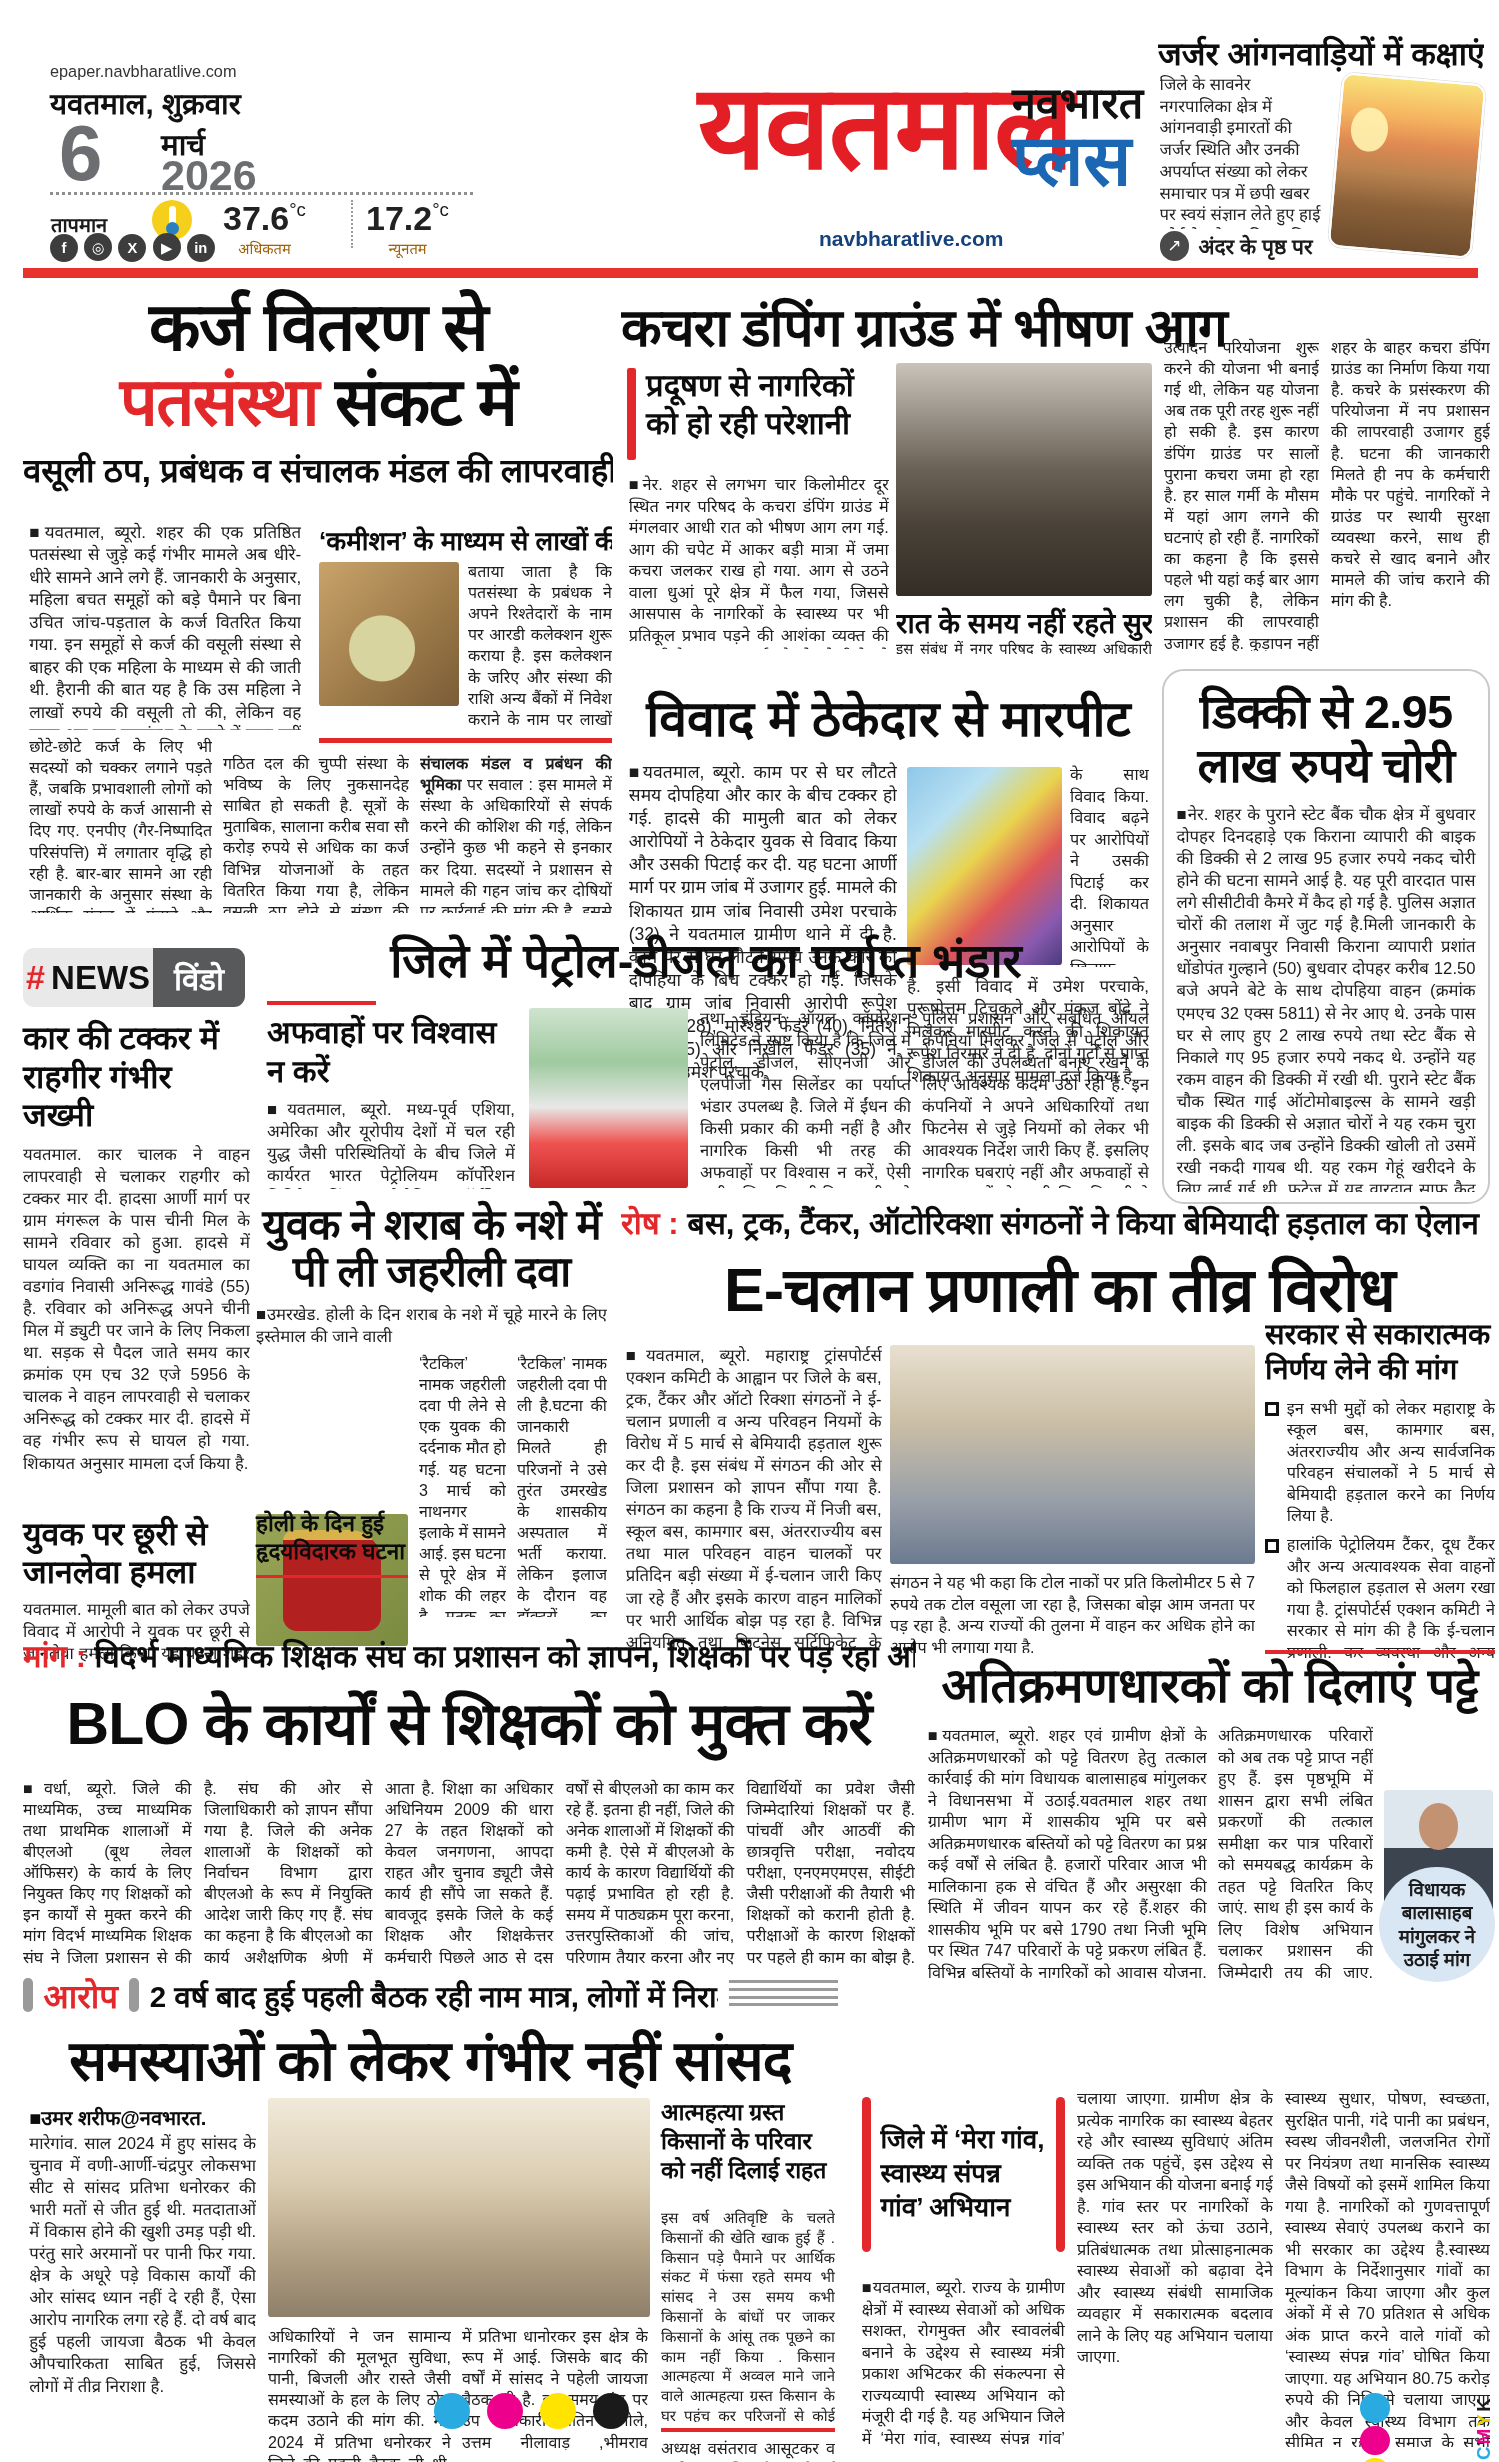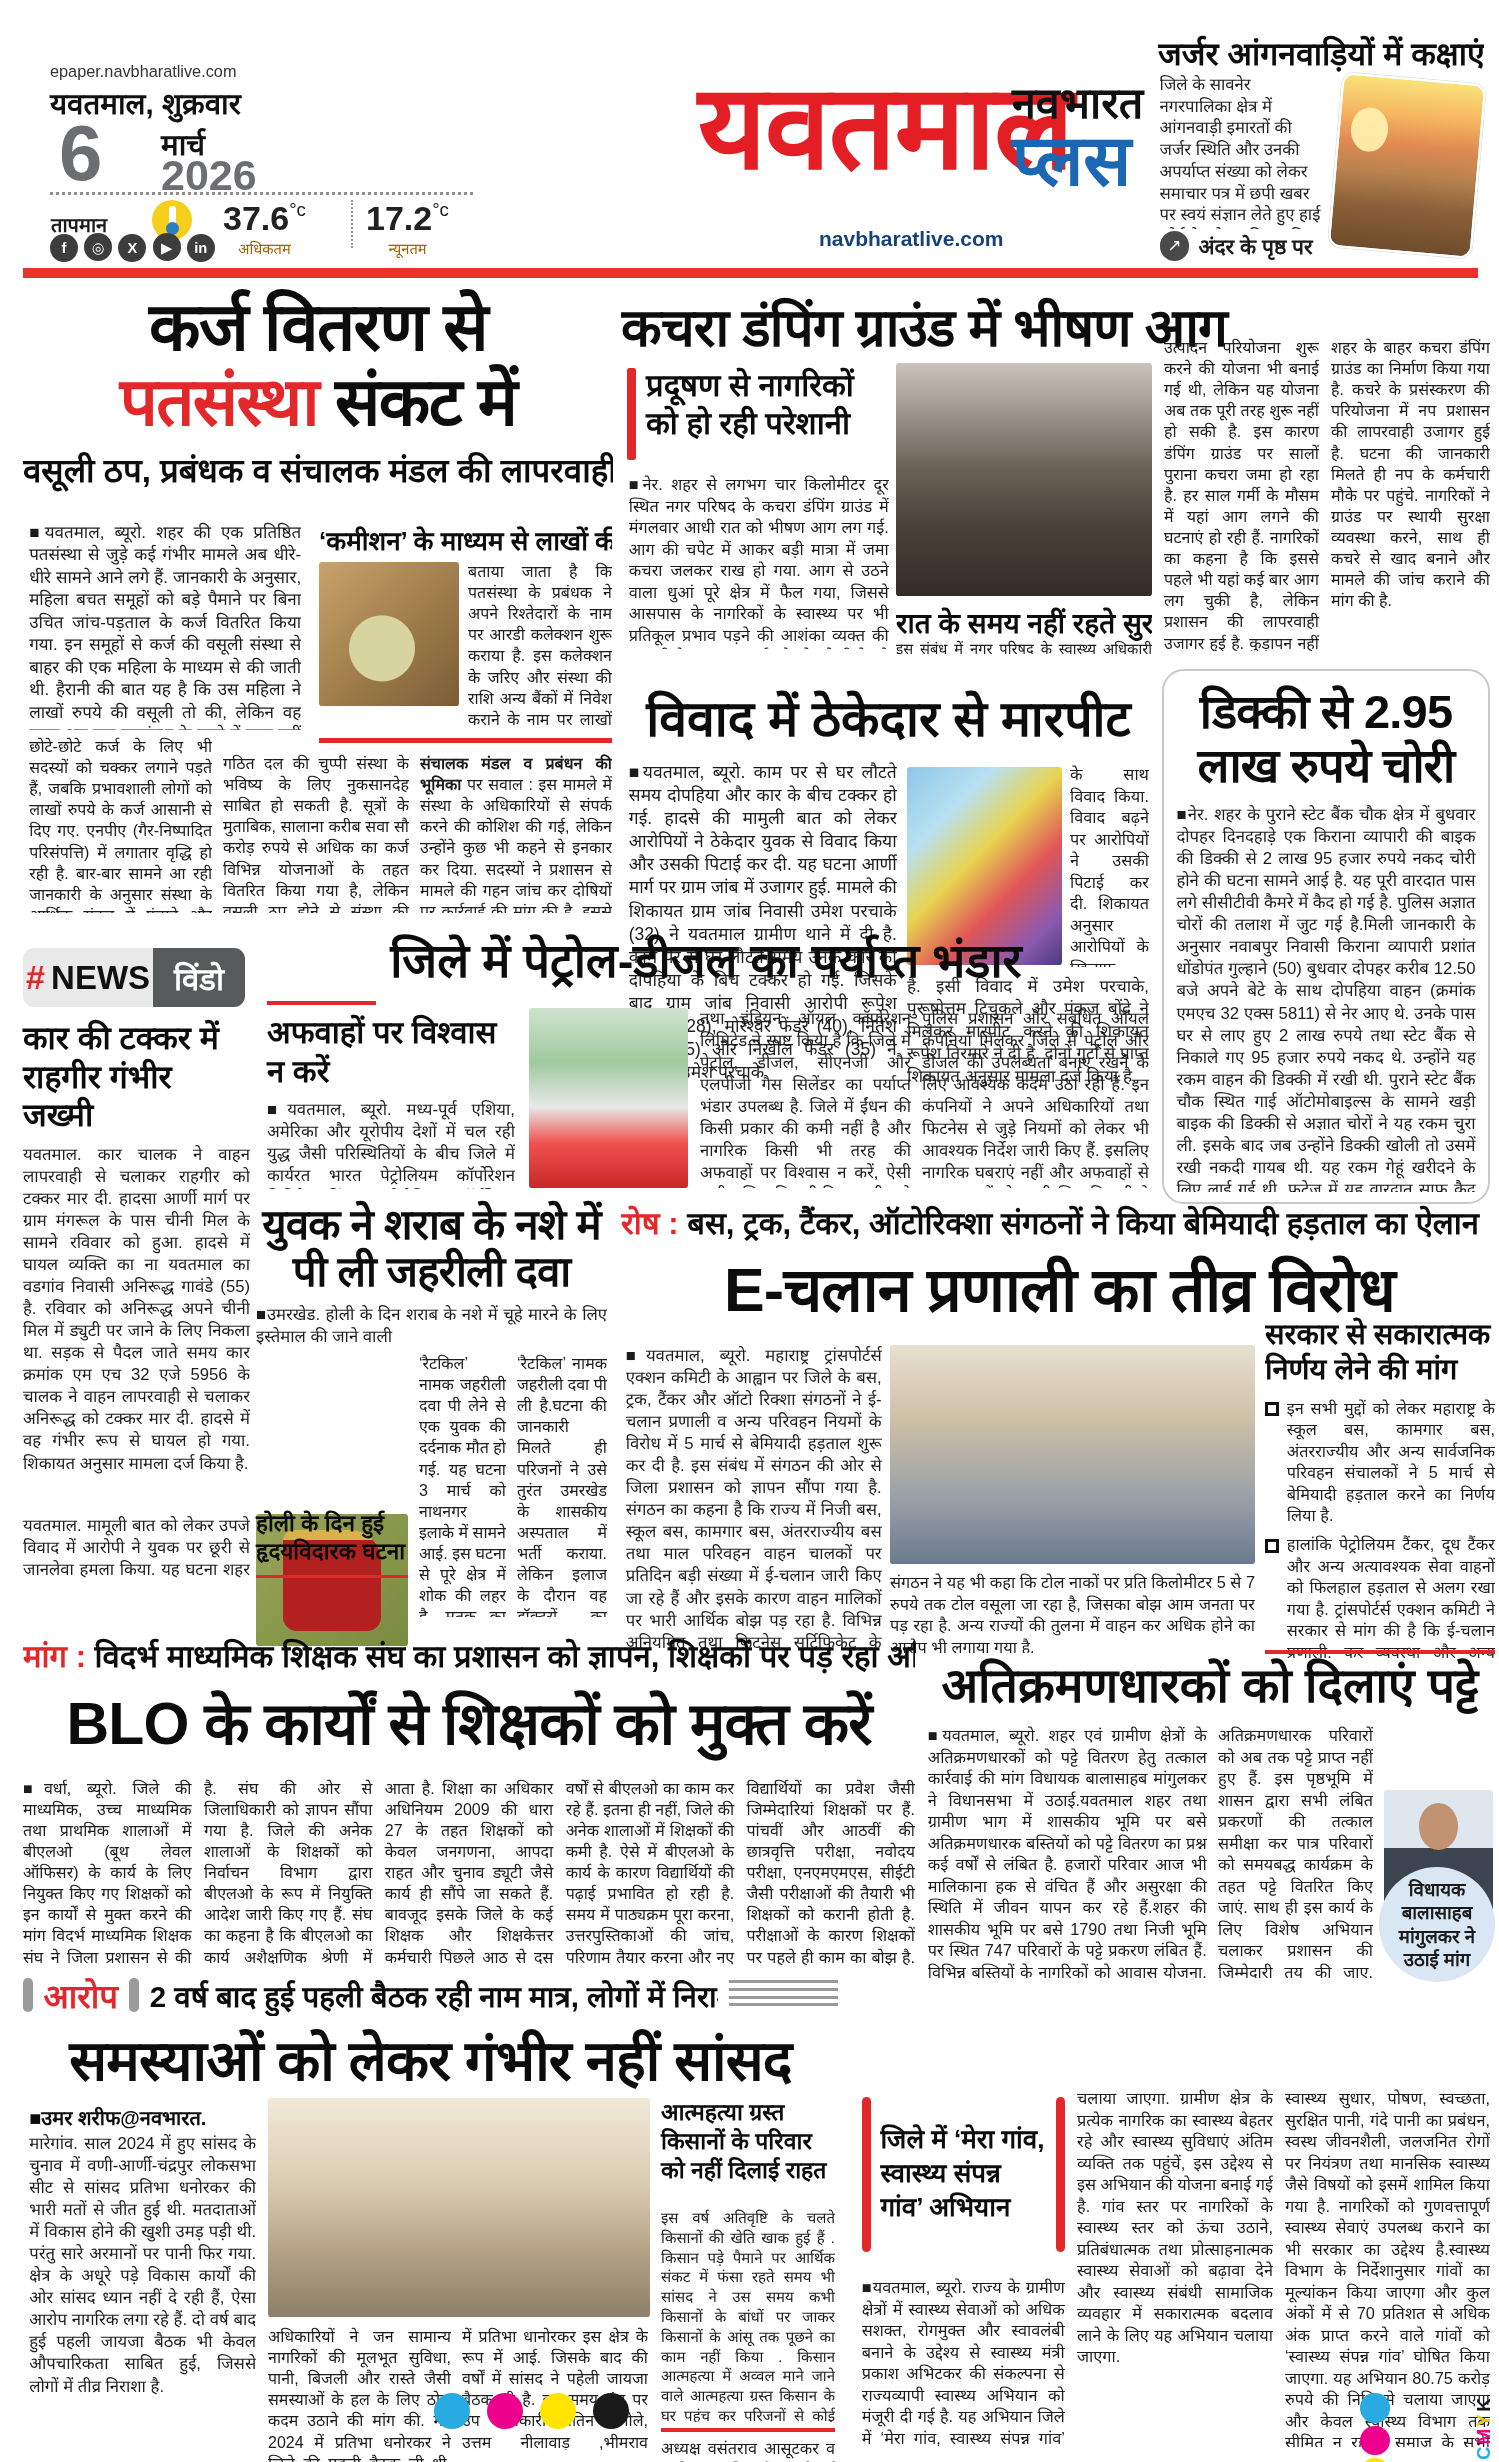--- a/index.html
+++ b/index.html
@@ -185,20 +185,21 @@
   <div class="abs" style="left:23px;top:948px;width:227px;height:669px;">
     <div style="display:flex;height:59px;">
       <div class="newspill-left" style="width:130px;">
         <span class="red" style="font-size:34px;font-weight:bold;">#</span>
         <span style="font-size:33px;font-weight:bold;color:#111;">NEWS</span>
       </div>
       <div class="newspill-right" style="width:92px;font-size:31px;font-weight:bold;">विंडो</div>
     </div>
     <div class="hl" style="font-size:32px;line-height:1.2;margin-top:12.4px;">कार की टक्कर में राहगीर गंभीर जख्मी</div>
     <div class="bt" style="margin-top:9.3px;height:363px;font-size:16.7px;">यवतमाल. कार चालक ने वाहन लापरवाही से चलाकर राहगीर को टक्कर मार दी. हादसा आर्णी मार्ग पर ग्राम मंगरूल के पास चीनी मिल के सामने रविवार को हुआ. हादसे में घायल व्यक्ति का ना यवतमाल का वडगांव निवासी अनिरूद्ध गावंडे (55) है. रविवार को अनिरूद्ध अपने चीनी मिल में ड्युटी पर जाने के लिए निकला था. सड़क से पैदल जाते समय कार क्रमांक एम एच 32 एजे 5956 के चालक ने वाहन लापरवाही से चलाकर अनिरूद्ध को टक्कर मार दी. हादसे में वह गंभीर रूप से घायल हो गया. शिकायत अनुसार मामला दर्ज किया है.</div>
+    <div class="hl" style="font-size:32px;line-height:1.2;margin-top:7.8px;">युवक पर छूरी से जानलेवा हमला</div>
     <div class="bt" style="margin-top:7.8px;height:65px;font-size:16.7px;">यवतमाल. मामूली बात को लेकर उपजे विवाद में आरोपी ने युवक पर छूरी से जानलेवा हमला किया. यह घटना शहर के वाघापुर, पंचशील नगर इलाके में मंगलवार की शाम को घटी. मामले की शिकायत शिवाजी नगर, वाघापुर निवासी युवक (39) ने स्थानीय थाने में दी है. आरोपी ने मोबाइल क्यों नहीं दिया? ऐसा सवाल कर उस पर छूरी से हमला किया, जिससे वह घायल हो गया. शिकायत अनुसार आरोपी के खिलाफ मामला दर्ज किया है.</div>
   </div>
 
   <div class="abs" style="left:256px;top:927px;width:900px;height:268px;">
     <div class="hl center nowrap" style="font-size:47px;overflow:hidden;">जिले में पेट्रोल-डीजल का पर्याप्त भंडार</div>
     <div class="abs" style="left:11px;top:74px;width:109px;height:3.9px;background:#e3282b;"></div>
     <div class="abs hl" style="left:11px;top:87px;width:248px;font-size:31px;line-height:1.25;">अफवाहों पर विश्वास न करें</div>
     <div class="abs bt" style="left:11px;top:172px;width:248px;height:90px;font-size:16.7px;">■यवतमाल, ब्यूरो. मध्य-पूर्व एशिया, अमेरिका और यूरोपीय देशों में चल रही युद्ध जैसी परिस्थितियों के बीच जिले में कार्यरत भारत पेट्रोलियम कॉर्पोरेशन लिमिटेड, हिंदुस्तान पेट्रोलियम कॉर्पोरेशन लिमिटेड</div>
     <div class="abs photo ph-petrol" style="left:273px;top:81px;width:159px;height:180px;"></div>
     <div class="abs bt" style="left:444px;top:81px;width:211px;height:180px;font-size:16.7px;">तथा इंडियन ऑयल कॉर्पोरेशन लिमिटेड ने स्पष्ट किया है कि जिले में पेट्रोल, डीजल, सीएनजी और एलपीजी गैस सिलेंडर का पर्याप्त भंडार उपलब्ध है. जिले में ईंधन की किसी प्रकार की कमी नहीं है और नागरिक किसी भी तरह की अफवाहों पर विश्वास न करें, ऐसी अपील जिलाधिकारी विकास मीना ने की है. इन कंपनियों ने स्पष्ट किया है कि पेट्रोल, डीजल, सीएनजी और एलपीजी गैस सिलेंडर की आपूर्ति सुचारू रूप से जारी रहेगी.</div>

